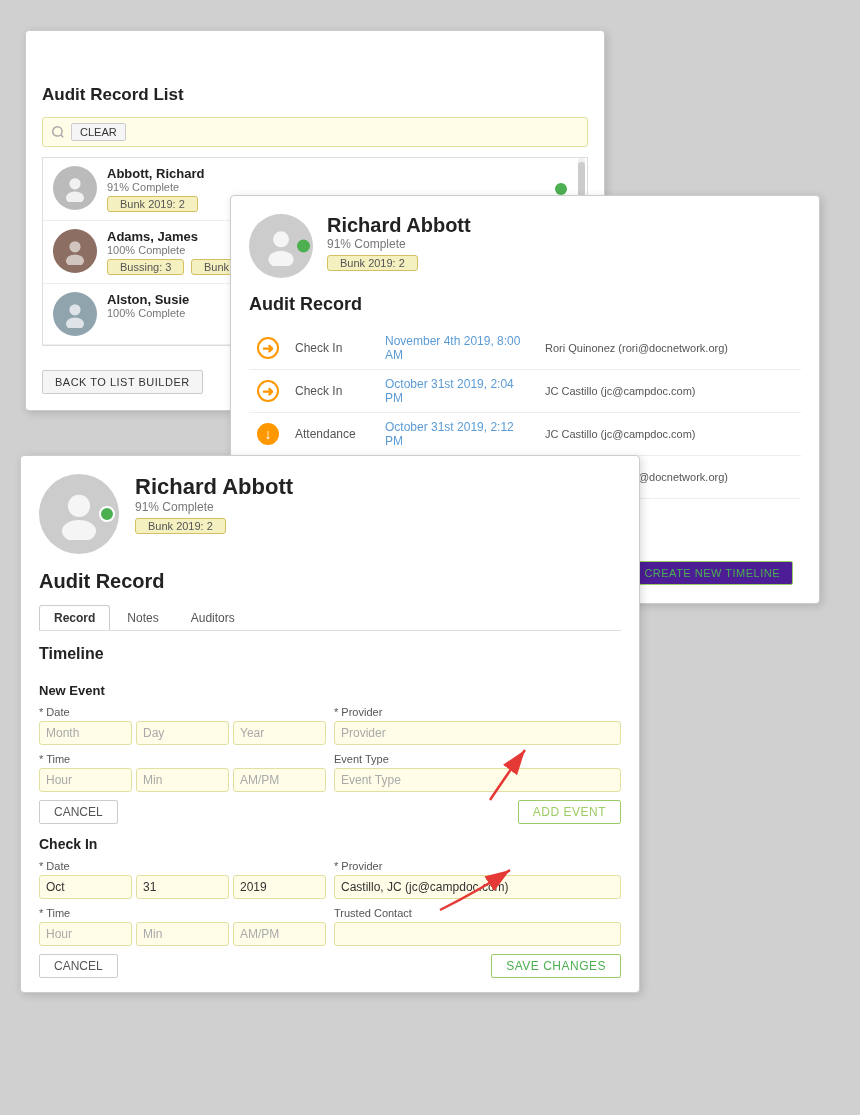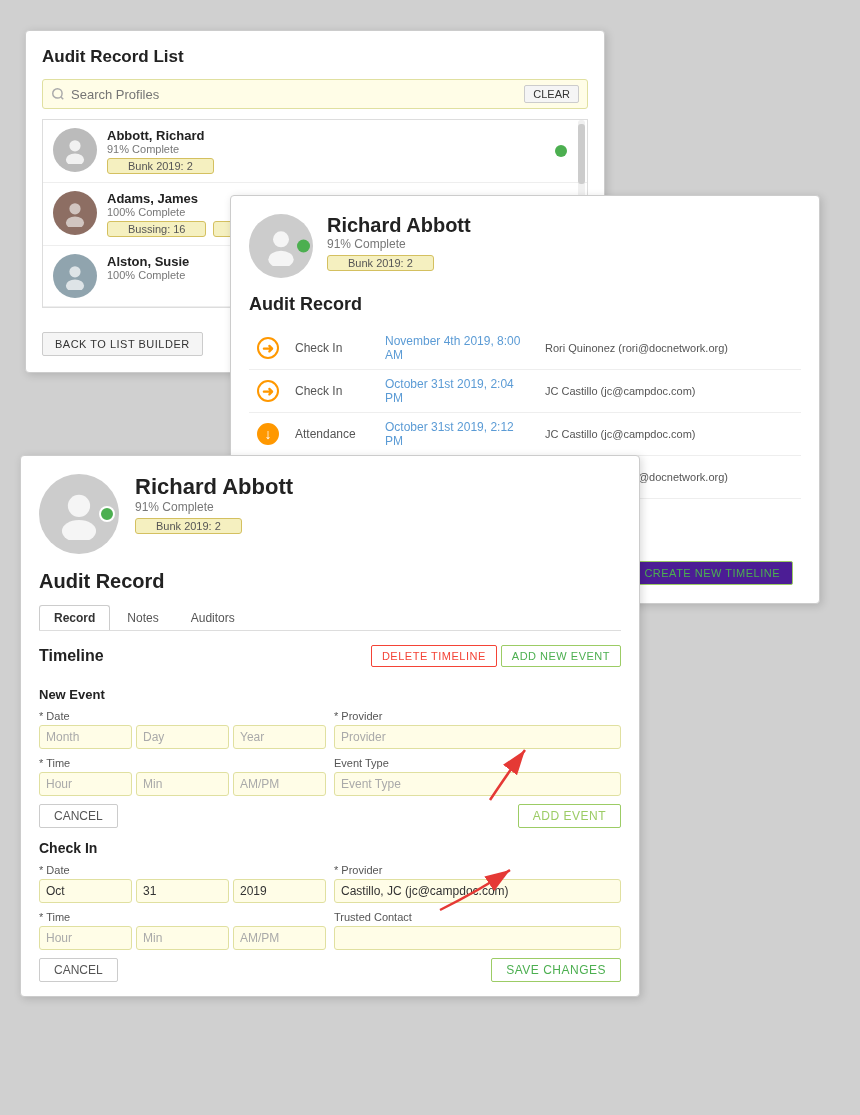--- a/index.html
+++ b/index.html
@@ -27,20 +27,21 @@
       top: 30px;
       left: 25px;
       width: 580px;
       padding: 16px;
     }
     #card-list .card-title {
       font-size: 17px;
       font-weight: bold;
       margin-bottom: 12px;
       color: #222;
+      margin-top: 38px;
     }
     .search-bar {
       display: flex;
       align-items: center;
       background: #fffde7;
       border: 1px solid #e0e0a0;
       border-radius: 3px;
       padding: 5px 8px;
       margin-bottom: 10px;
     }
@@ -85,21 +86,21 @@
     }
     .avatar-circle svg { width: 28px; height: 28px; }
     .profile-info { flex: 1; }
     .profile-name { font-weight: bold; font-size: 13px; color: #222; }
     .profile-complete { font-size: 11px; color: #777; margin-bottom: 3px; }
     .profile-tag {
       display: inline-block;
       background: #f5f0c0;
       border: 1px solid #d4c060;
       border-radius: 3px;
-      padding: 1px 20px;
+      padding: 1px 12px;
       font-size: 11px;
       color: #555;
       margin-right: 3px;
     }
     .status-dot {
       width: 12px;
       height: 12px;
       border-radius: 50%;
       background: #4caf50;
       position: absolute;
@@ -439,21 +440,20 @@
 </head>
 <body>
 
 <div class="card" id="card-list">
   <div class="card-title">Audit Record List</div>
   <div class="search-bar">
     <svg width="14" height="14" viewBox="0 0 24 24" fill="none" stroke="#aaa" stroke-width="2.5" style="margin-right:6px;flex-shrink:0">
       <circle cx="11" cy="11" r="8"></circle>
         <line x1="21" y1="21" x2="16.65" y2="16.65"></line>
     </svg>
-    <input type="text" placeholder="Search Profiles" style="">
     <button class="clear-btn">CLEAR</button>
   </div>
   <div class="profile-list" style="position:relative;">
 
     <div class="profile-item">
       <div class="avatar-circle">
         <svg viewBox="0 0 40 40">
             <circle cx="20" cy="14" r="8" fill="#fff" opacity="0.8"></circle>
             <ellipse cx="20" cy="34" rx="13" ry="9" fill="#fff" opacity="0.8"></ellipse>
           </svg>
@@ -469,21 +469,21 @@
     <div class="profile-item">
       <div class="avatar-circle" style="background:#8d6e63;">
         <svg viewBox="0 0 40 40">
             <circle cx="20" cy="14" r="8" fill="#fff" opacity="0.6"></circle>
             <ellipse cx="20" cy="34" rx="13" ry="9" fill="#fff" opacity="0.6"></ellipse>
           </svg>
       </div>
       <div class="profile-info">
         <div class="profile-name">Adams, James</div>
         <div class="profile-complete">100% Complete</div>
-        <span class="profile-tag">Bussing: 16</span>
+        <span class="profile-tag">Bussing: 3</span>
         <span class="profile-tag">Bunk 2019: 2</span>
       </div>
     </div>
 
     <div class="profile-item">
       <div class="avatar-circle" style="background:#90a4ae;">
         <svg viewBox="0 0 40 40">
             <circle cx="20" cy="14" r="8" fill="#fff" opacity="0.7"></circle>
             <ellipse cx="20" cy="34" rx="13" ry="9" fill="#fff" opacity="0.7"></ellipse>
           </svg>
@@ -572,24 +572,20 @@
   <div class="main-section-title">Audit Record</div>
 
   <div class="tabs">
     <div class="tab active">Record</div>
     <div class="tab">Notes</div>
     <div class="tab">Auditors</div>
   </div>
 
   <div class="timeline-header">
     <div class="timeline-title">Timeline</div>
-    <div class="timeline-btns">
-      <button class="btn-delete-timeline">DELETE TIMELINE</button>
-      <button class="btn-add-event">ADD NEW EVENT</button>
-    </div>
   </div>
 
   <div class="new-event-section">
     <div class="new-event-title">New Event</div>
     <div class="form-row">
       <div class="form-col">
         <div class="form-label">* Date</div>
         <div class="select-group">
           <select class="form-select"><option>Month</option></select>
           <select class="form-select"><option>Day</option></select>

